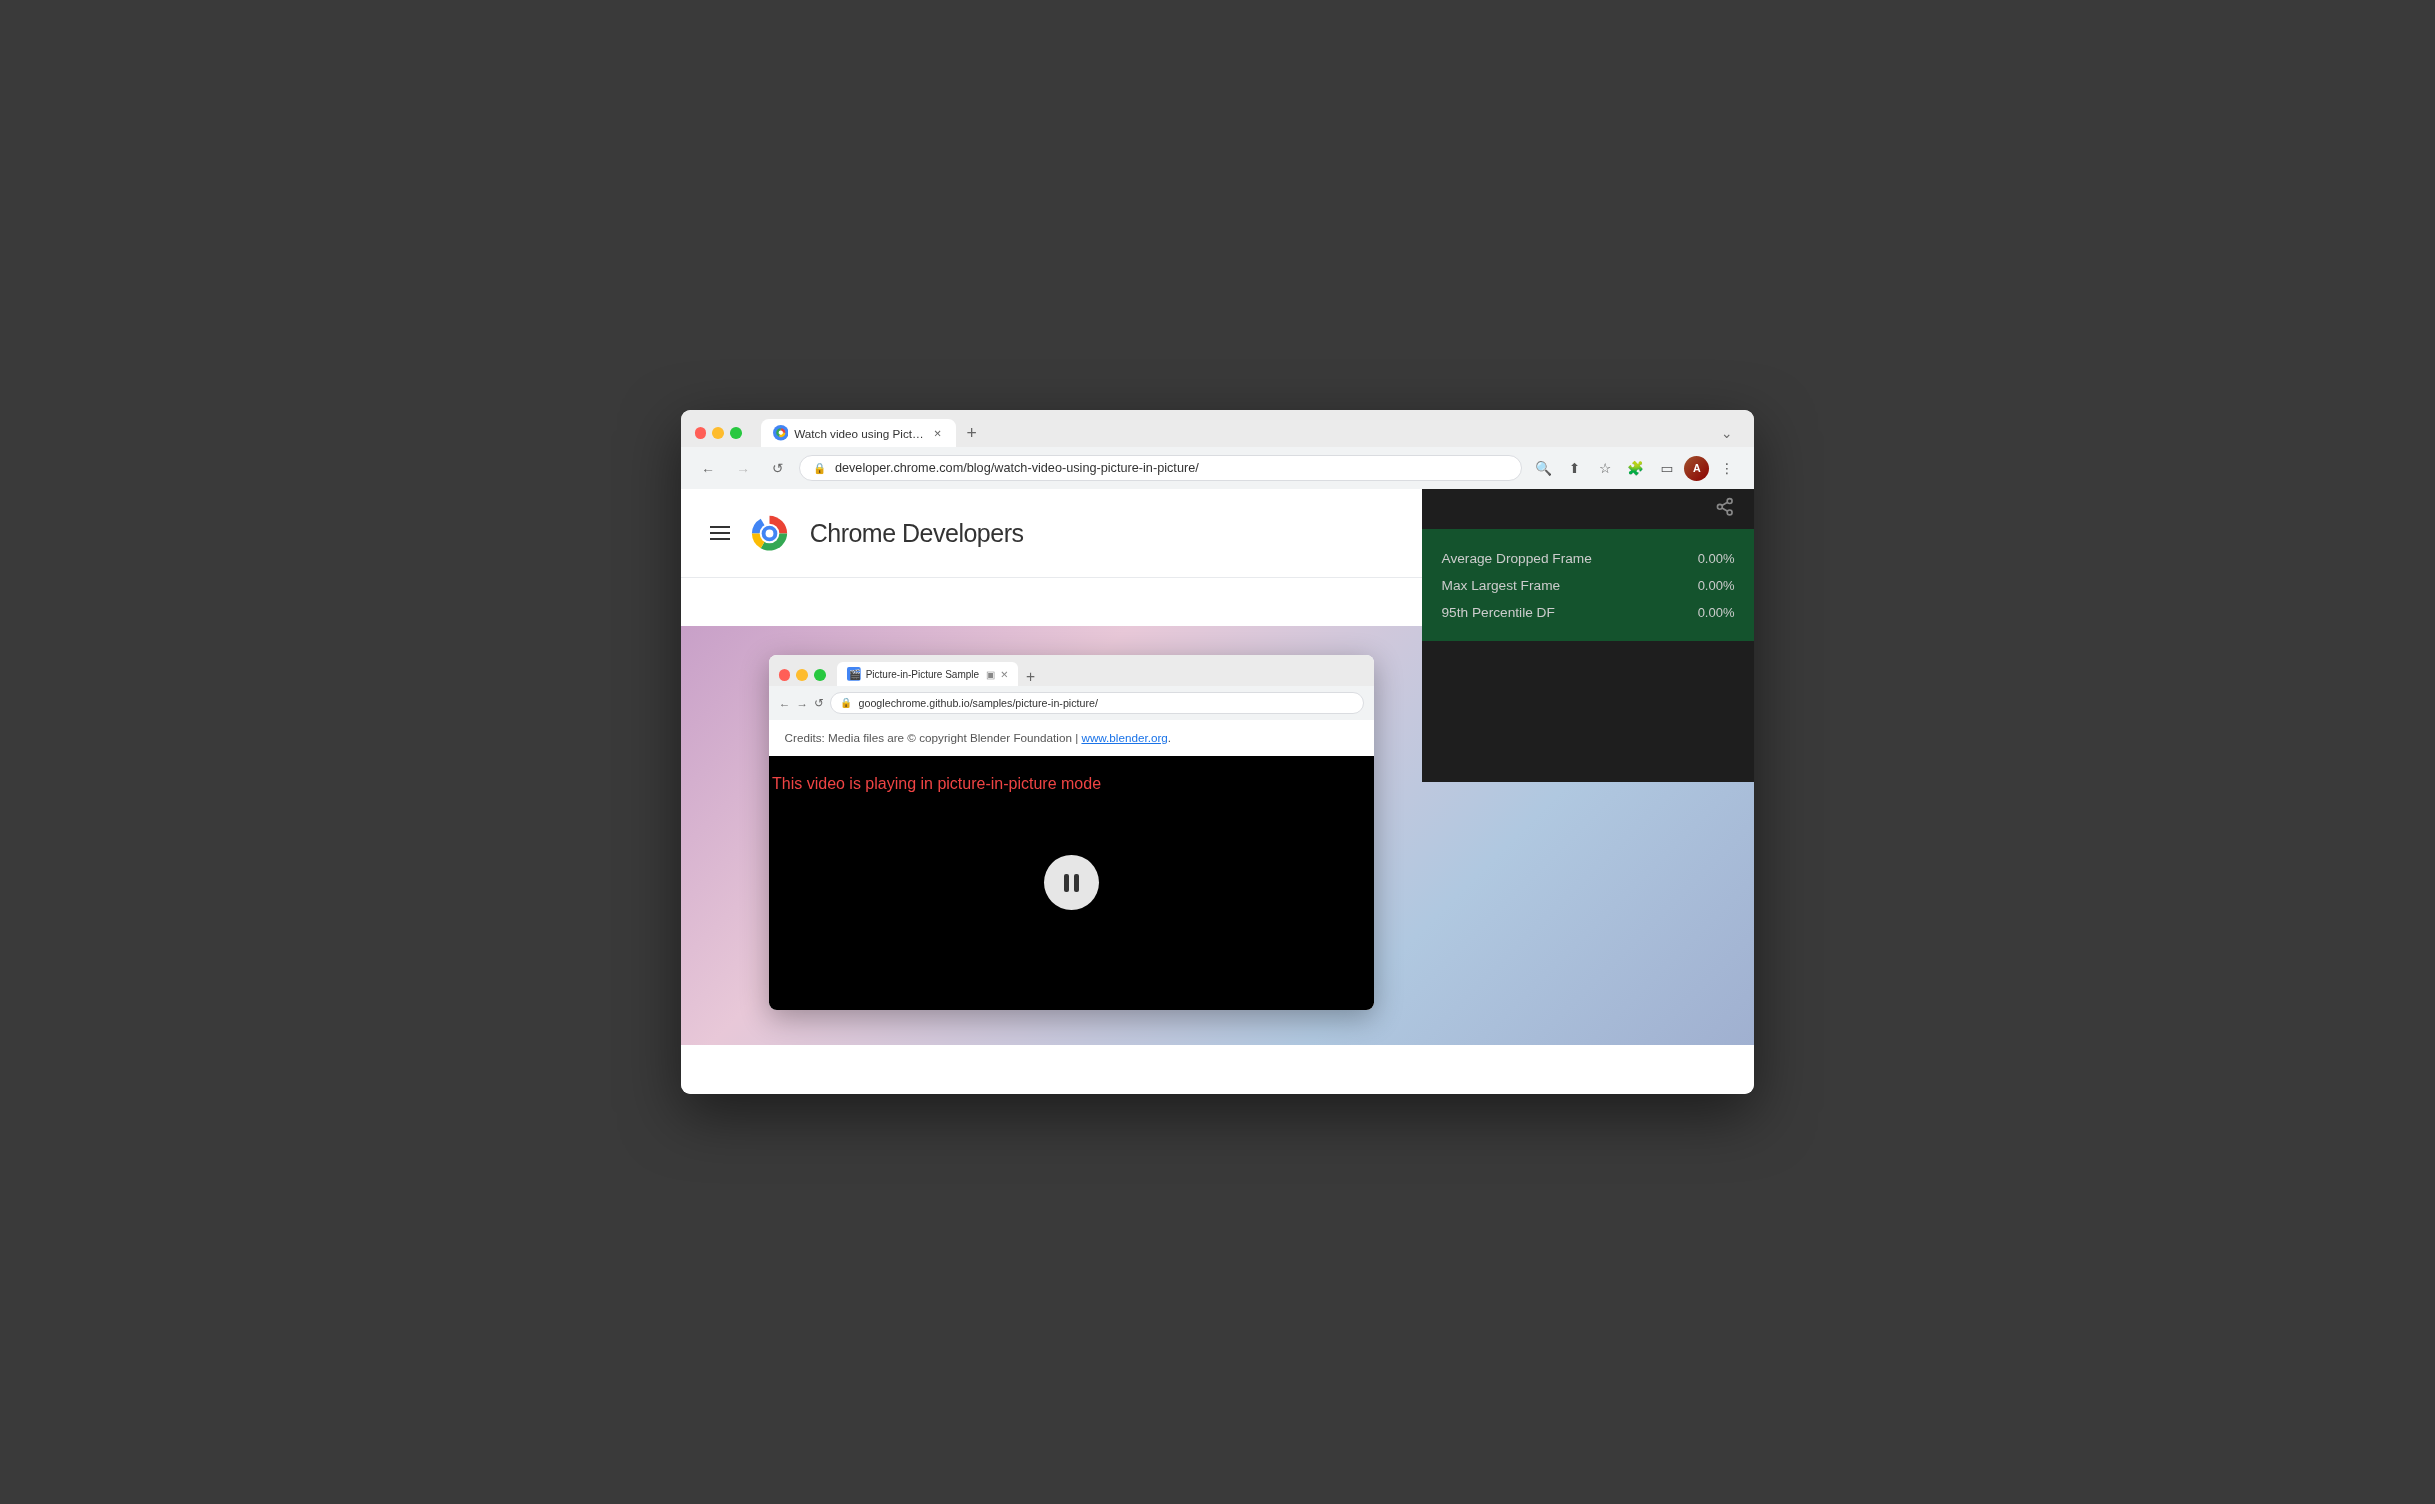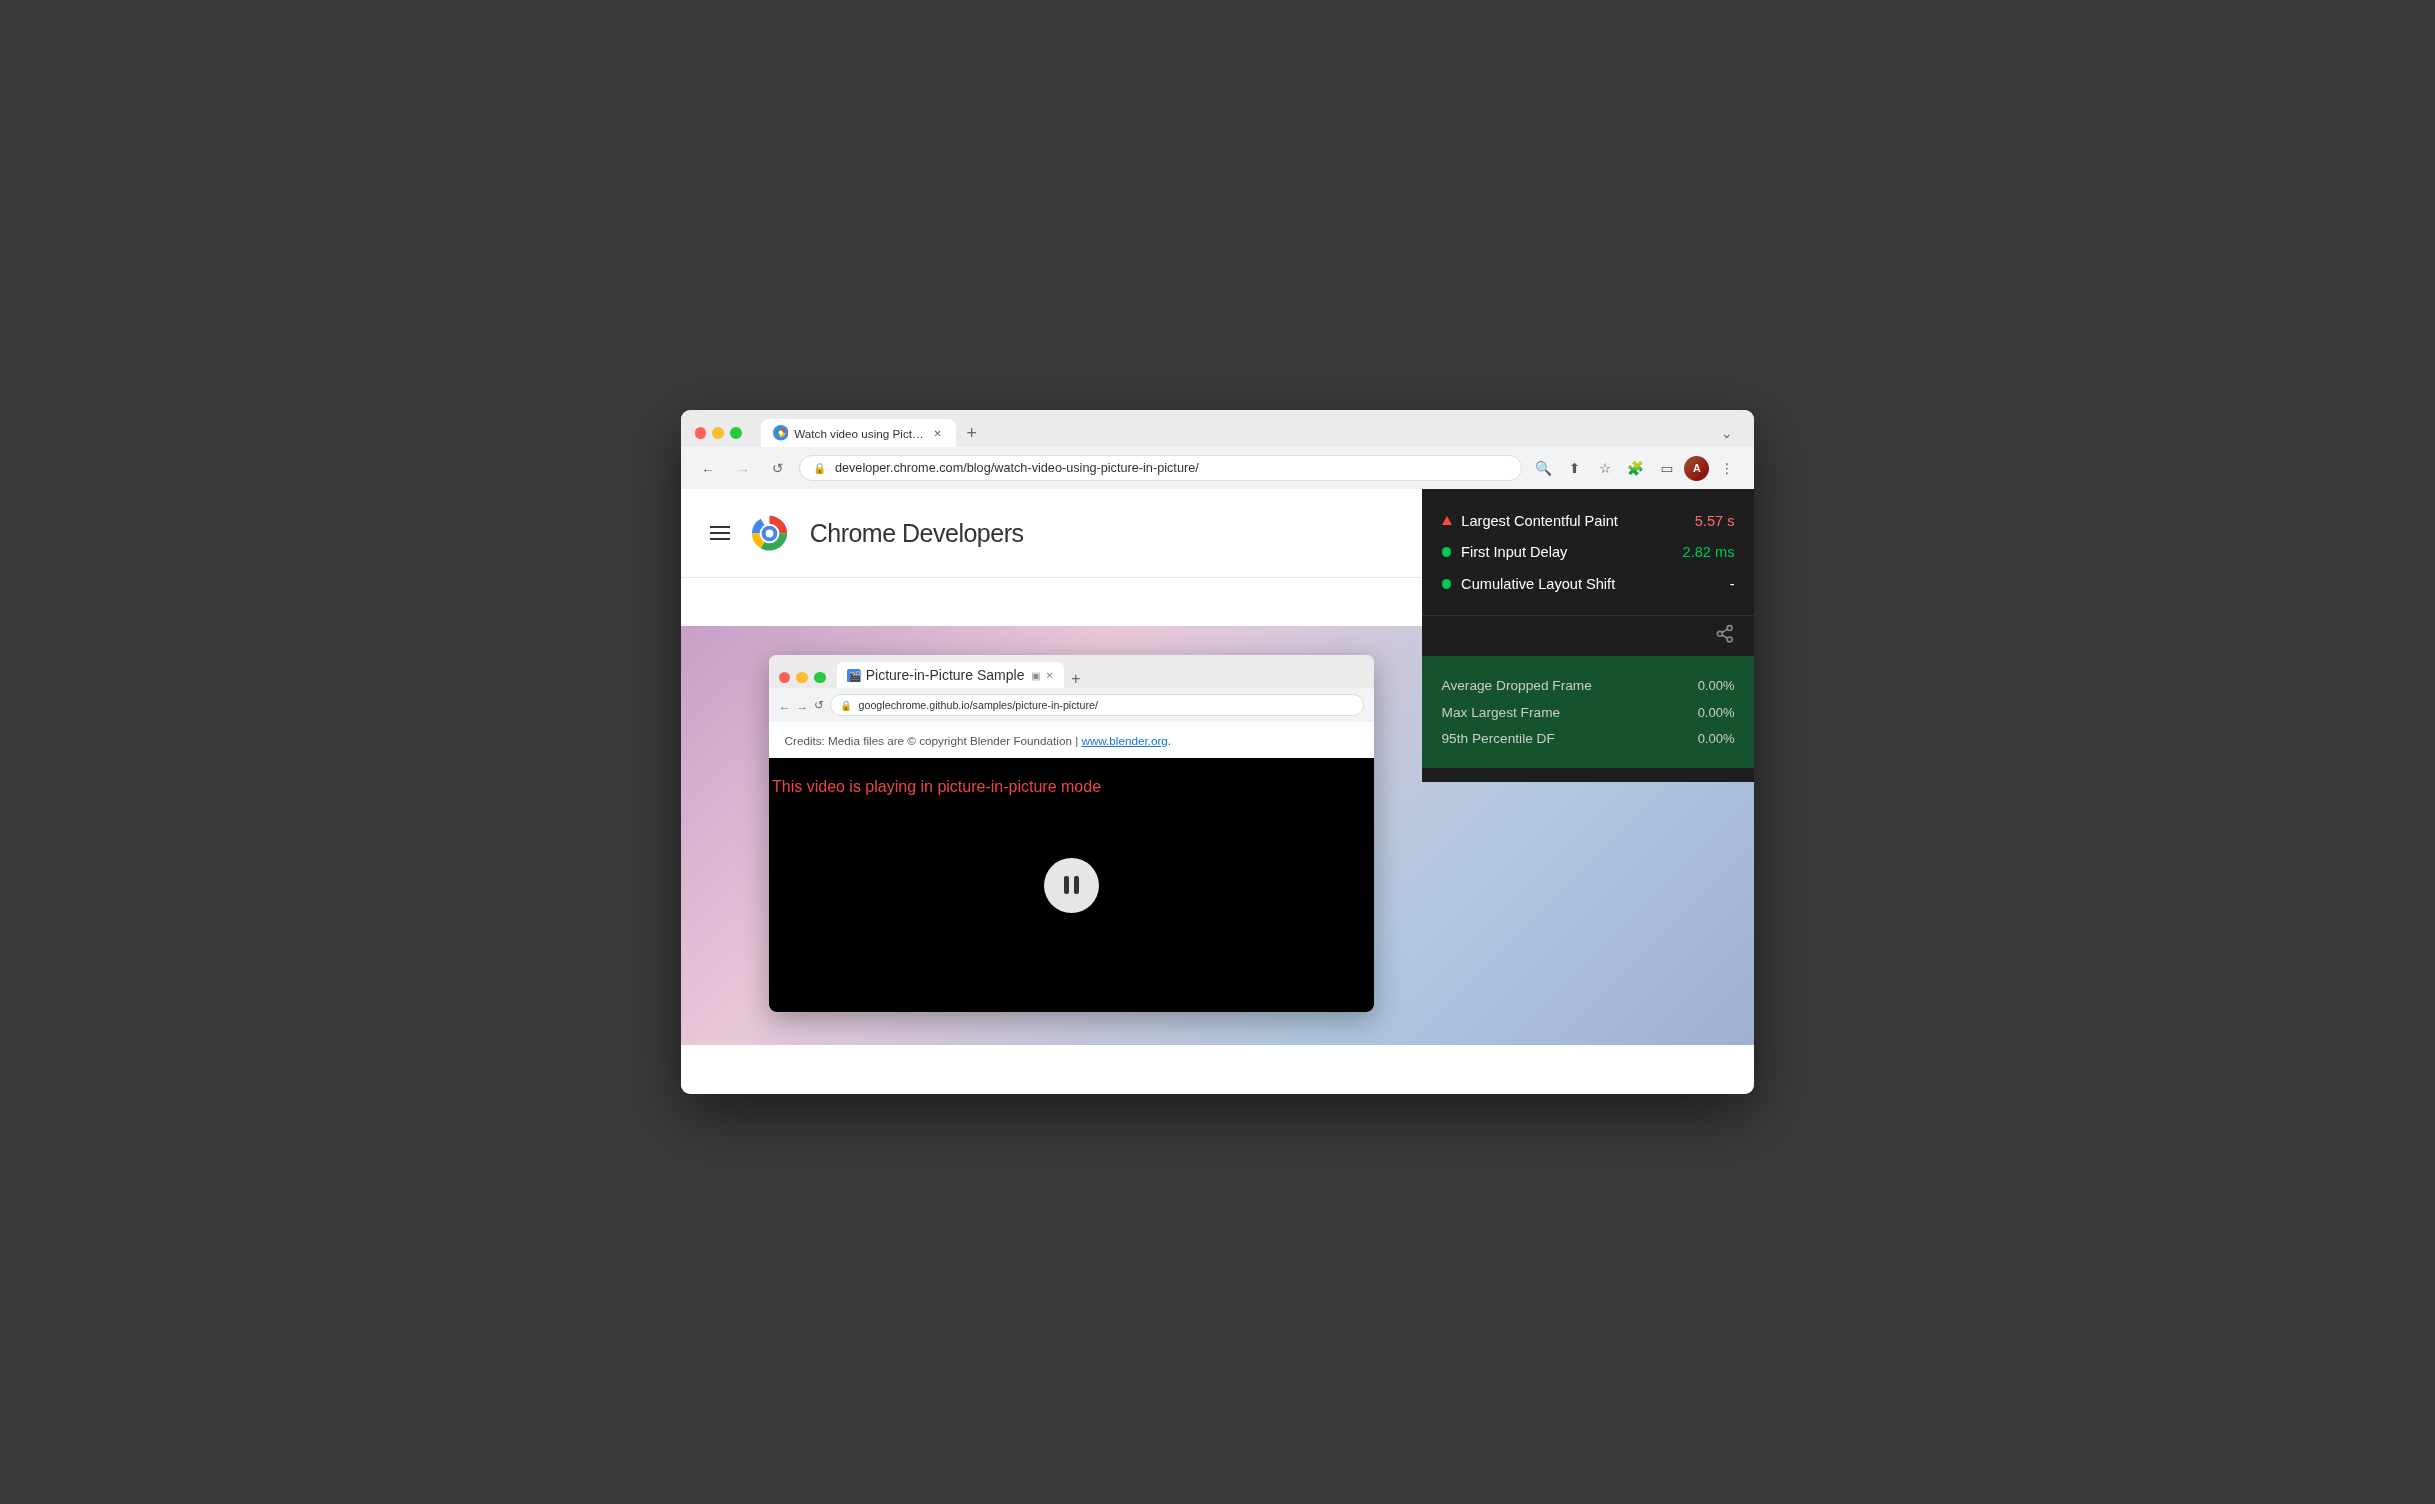--- a/index.html
+++ b/index.html
@@ -296,21 +296,21 @@
       padding: 4.9px 9.8px;
       font-size: 10.7px;
       color: #333;
     }
 
     .inner-tab-favicon {
       width: 13.7px;
       height: 13.7px;
     }
 
-    .inner-tab-label { font-size: 14px; }
+    .inner-tab-label { font-size: 10px; }
 
     .inner-tab-new {
       font-size: 15.6px;
       color: #666;
       padding: 0 3.9px;
     }
 
     .inner-toolbar {
       background: #f1f3f4;
       padding: 5.9px 9.8px;
@@ -617,40 +617,20 @@
                 </div>
               </div>
             </div>
           </div>
         </div>
       </div>
     </div>
 
     <div class="perf-overlay">
 
-      <div class="perf-vitals">
-
-        <div class="perf-row">
-          <div class="indicator-triangle"></div>
-          <span class="perf-metric-name">Largest Contentful Paint</span>
-          <span class="perf-metric-value value-red">5.57 s</span>
-        </div>
-
-        <div class="perf-row">
-          <div class="perf-indicator indicator-green"></div>
-          <span class="perf-metric-name">First Input Delay</span>
-          <span class="perf-metric-value value-green">2.82 ms</span>
-        </div>
-
-        <div class="perf-row">
-          <div class="perf-indicator indicator-green"></div>
-          <span class="perf-metric-name">Cumulative Layout Shift</span>
-          <span class="perf-metric-value value-white">-</span>
-        </div>
-      </div>
 
       <div class="perf-share">
         <span class="share-icon">
           
           <svg width="19.5" height="19.5" viewBox="0 0 24 24" fill="none" stroke="#888" stroke-width="2">
             <circle cx="18" cy="5" r="3"></circle>
             <circle cx="6" cy="12" r="3"></circle>
             <circle cx="18" cy="19" r="3"></circle>
             <line x1="8.59" y1="13.51" x2="15.42" y2="17.49"></line>
             <line x1="15.41" y1="6.51" x2="8.59" y2="10.49"></line>

